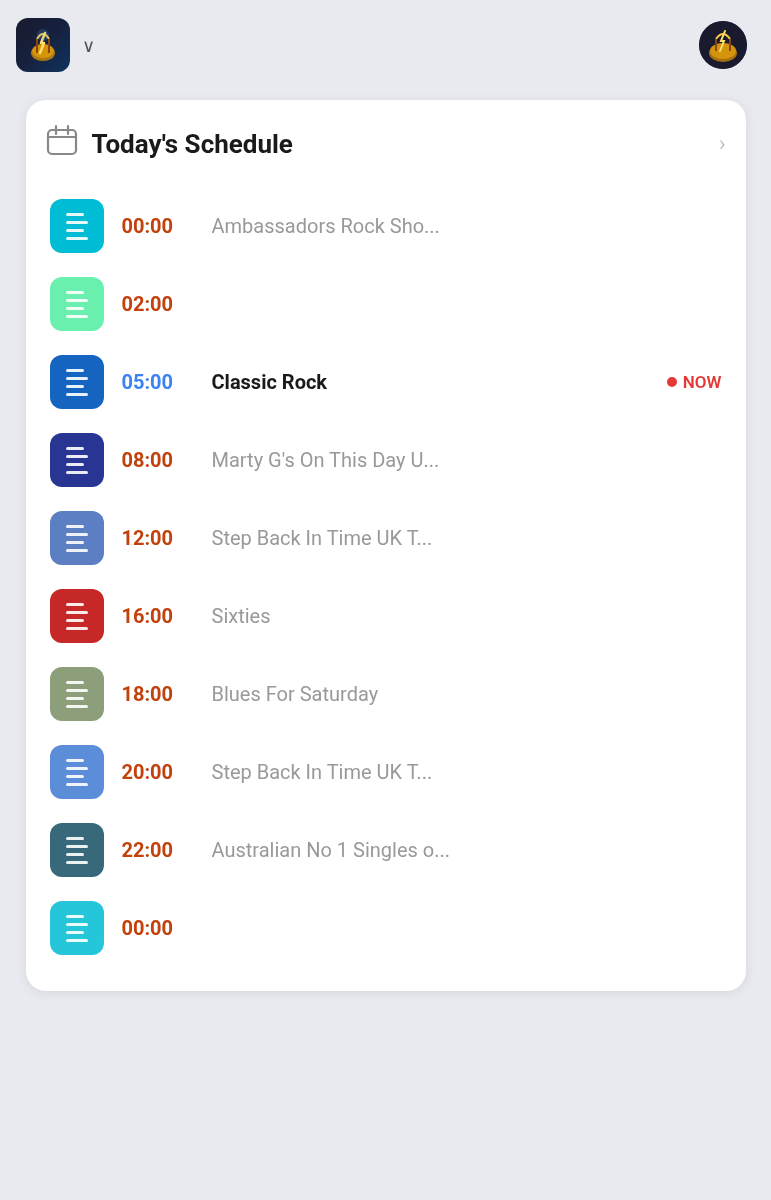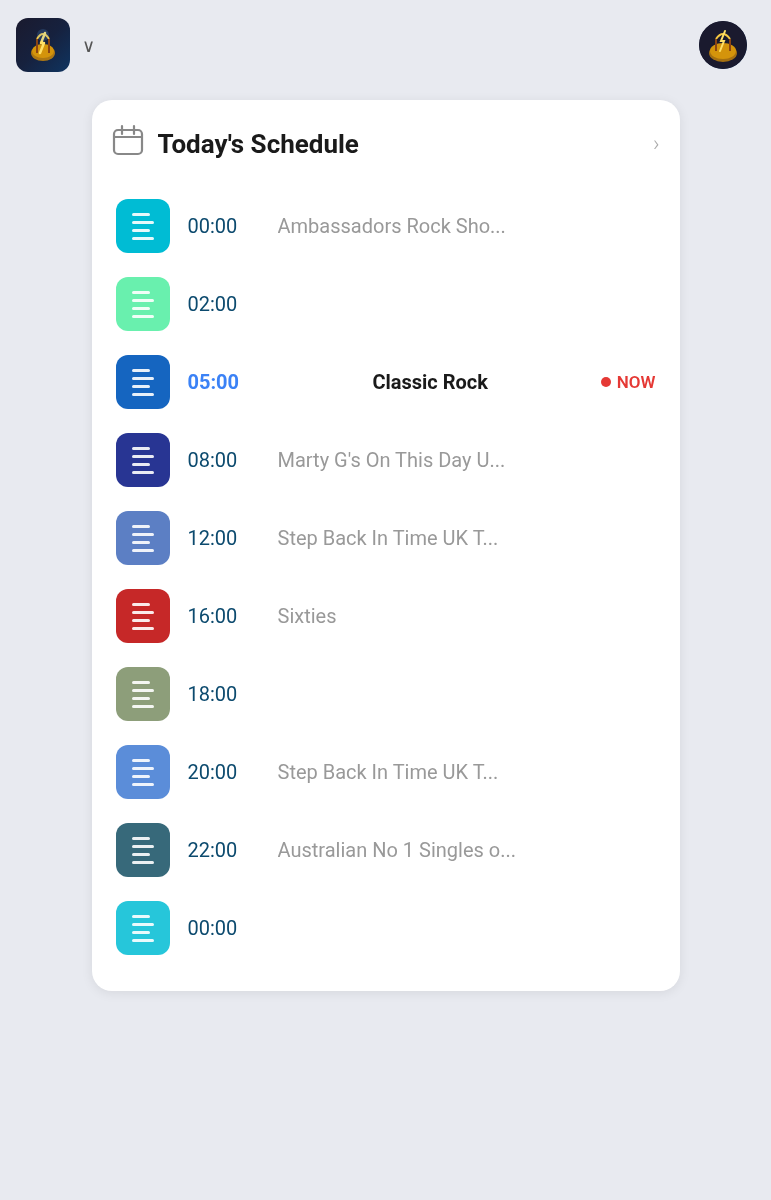--- a/index.html
+++ b/index.html
@@ -58,21 +58,21 @@
       border-radius: 50%;
       background: linear-gradient(135deg, #1a1a2e, #16213e, #0f3460);
       display: flex;
       align-items: center;
       justify-content: center;
       overflow: hidden;
     }
 
     
     .card {
-      width: 588px;
+      width: 720px;
       background: #ffffff;
       border-radius: 20px;
       padding: 24px 20px 24px 20px;
       margin-top: 10px;
       box-shadow: 0 2px 12px rgba(0,0,0,0.08);
     }
 
     
     .card-header {
       display: flex;
@@ -124,44 +124,43 @@
       height: 54px;
       border-radius: 12px;
       display: flex;
       align-items: center;
       justify-content: center;
       flex-shrink: 0;
     }
 
     .show-time {
       font-size: 20px;
-      color: #0c4a6e;
+      color: #c2410c;
       min-width: 72px;
-      font-weight: 400;
+      font-weight: 700;
       flex-shrink: 0;
     }
 
     .show-time.bold {
       color: #3b82f6;
       font-weight: 700;
     }
 
     .show-name {
       font-size: 20px;
       color: #999;
       flex: 1;
       white-space: nowrap;
       overflow: hidden;
       text-overflow: ellipsis;
     }
 
     .show-name.bold {
       color: #1a1a1a;
       font-weight: 700;
-      text-align: center;
     }
 
     .now-badge {
       display: flex;
       align-items: center;
       gap: 6px;
       flex-shrink: 0;
       text-align: center;
     }
 
@@ -306,20 +305,21 @@
       <div class="schedule-item">
         <div class="show-icon" style="background: rgb(141, 158, 122);">
           <div style="display: flex; flex-direction: column; gap: 5px; align-items: flex-start; padding: 0px 4px;">
             <div style="height: 3px; width: 18px; border-radius: 2px; background: rgba(255, 255, 255, 0.9);"></div>
             <div style="height: 3px; width: 22px; border-radius: 2px; background: rgba(255, 255, 255, 0.9);"></div>
             <div style="height: 3px; width: 18px; border-radius: 2px; background: rgba(255, 255, 255, 0.9);"></div>
             <div style="height: 3px; width: 22px; border-radius: 2px; background: rgba(255, 255, 255, 0.9);"></div>
           </div>
         </div>
         <span class="show-time">18:00</span>
+        <span class="show-name">Blues For Saturday</span>
       </div>
       <div class="schedule-item">
         <div class="show-icon" style="background: rgb(91, 141, 217);">
           <div style="display: flex; flex-direction: column; gap: 5px; align-items: flex-start; padding: 0px 4px;">
             <div style="height: 3px; width: 18px; border-radius: 2px; background: rgba(255, 255, 255, 0.9);"></div>
             <div style="height: 3px; width: 22px; border-radius: 2px; background: rgba(255, 255, 255, 0.9);"></div>
             <div style="height: 3px; width: 18px; border-radius: 2px; background: rgba(255, 255, 255, 0.9);"></div>
             <div style="height: 3px; width: 22px; border-radius: 2px; background: rgba(255, 255, 255, 0.9);"></div>
           </div>
         </div>

